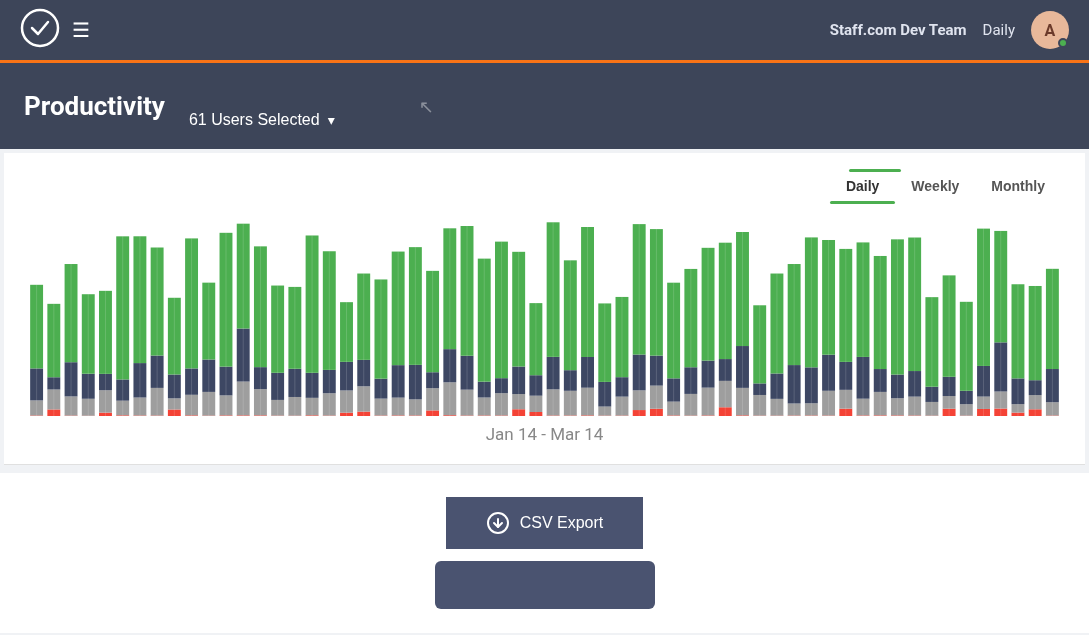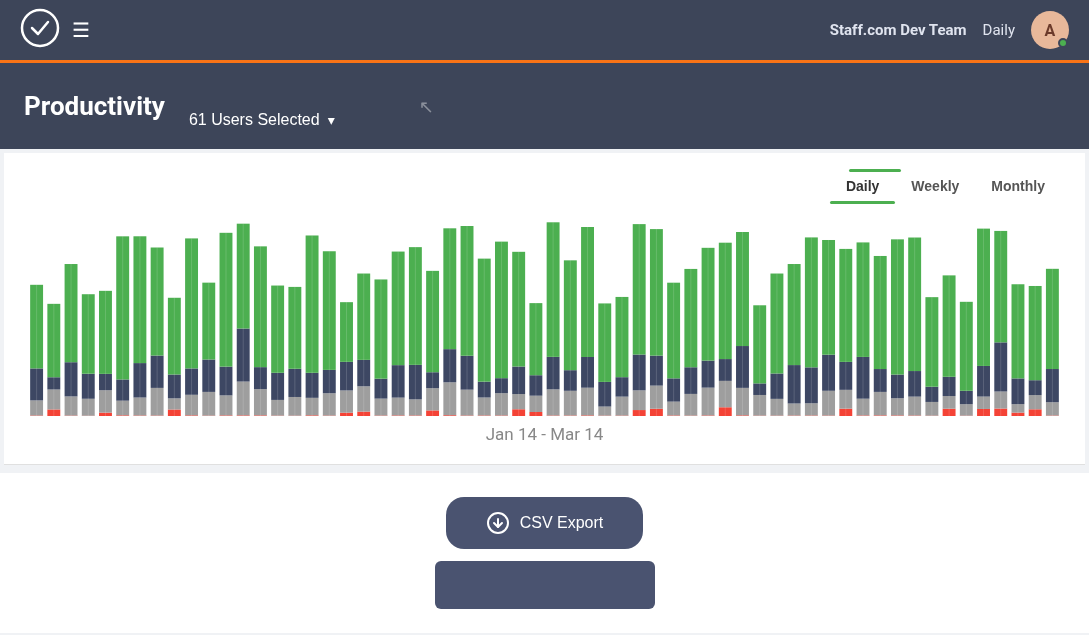--- a/index.html
+++ b/index.html
@@ -168,21 +168,21 @@
       align-items: center;
       gap: 12px;
     }
     .csv-export-btn {
       display: flex;
       align-items: center;
       gap: 10px;
       background: #4a5370;
       color: white;
       border: none;
-      border-radius: 18px;
+      border-radius: 0;
       padding: 14px 40px;
       font-size: 16px;
       cursor: pointer;
       font-weight: 500;
     }
     .download-icon {
       width: 24px;
       height: 24px;
     }
     .another-btn {

